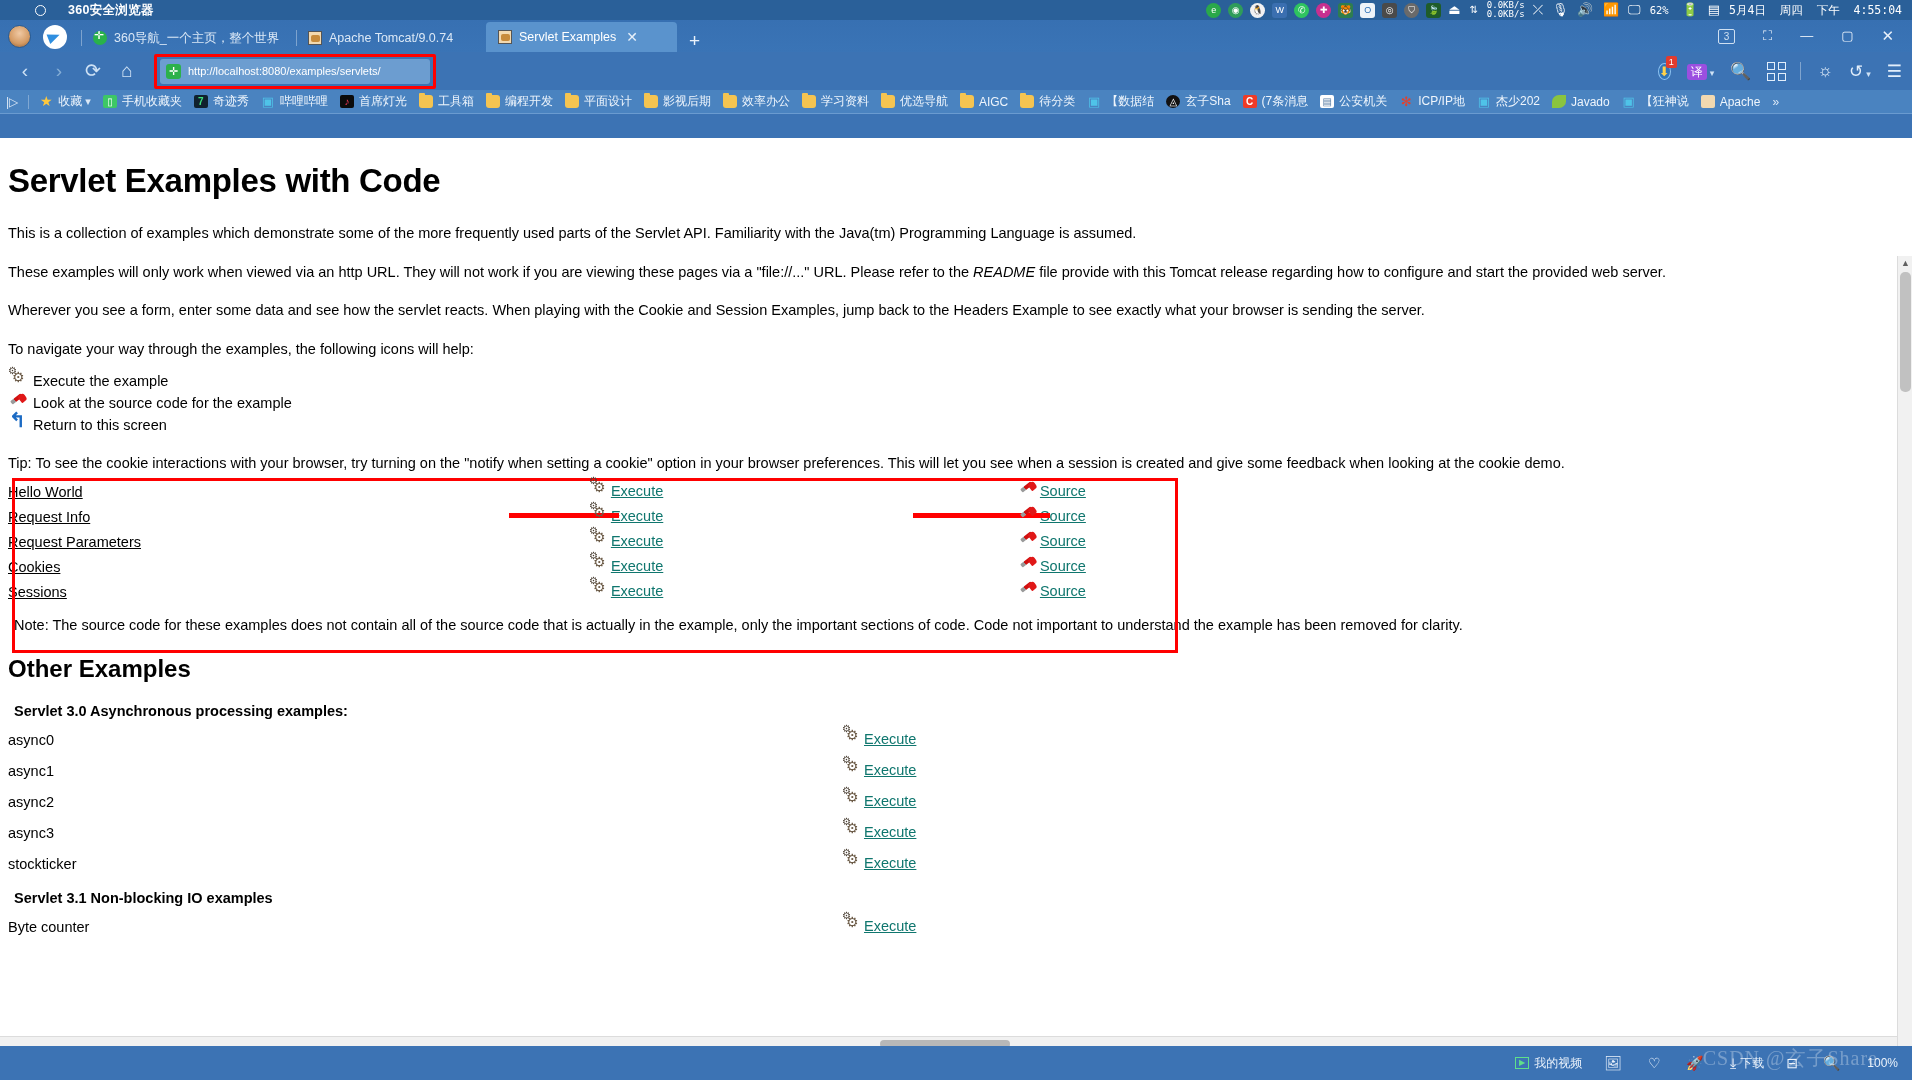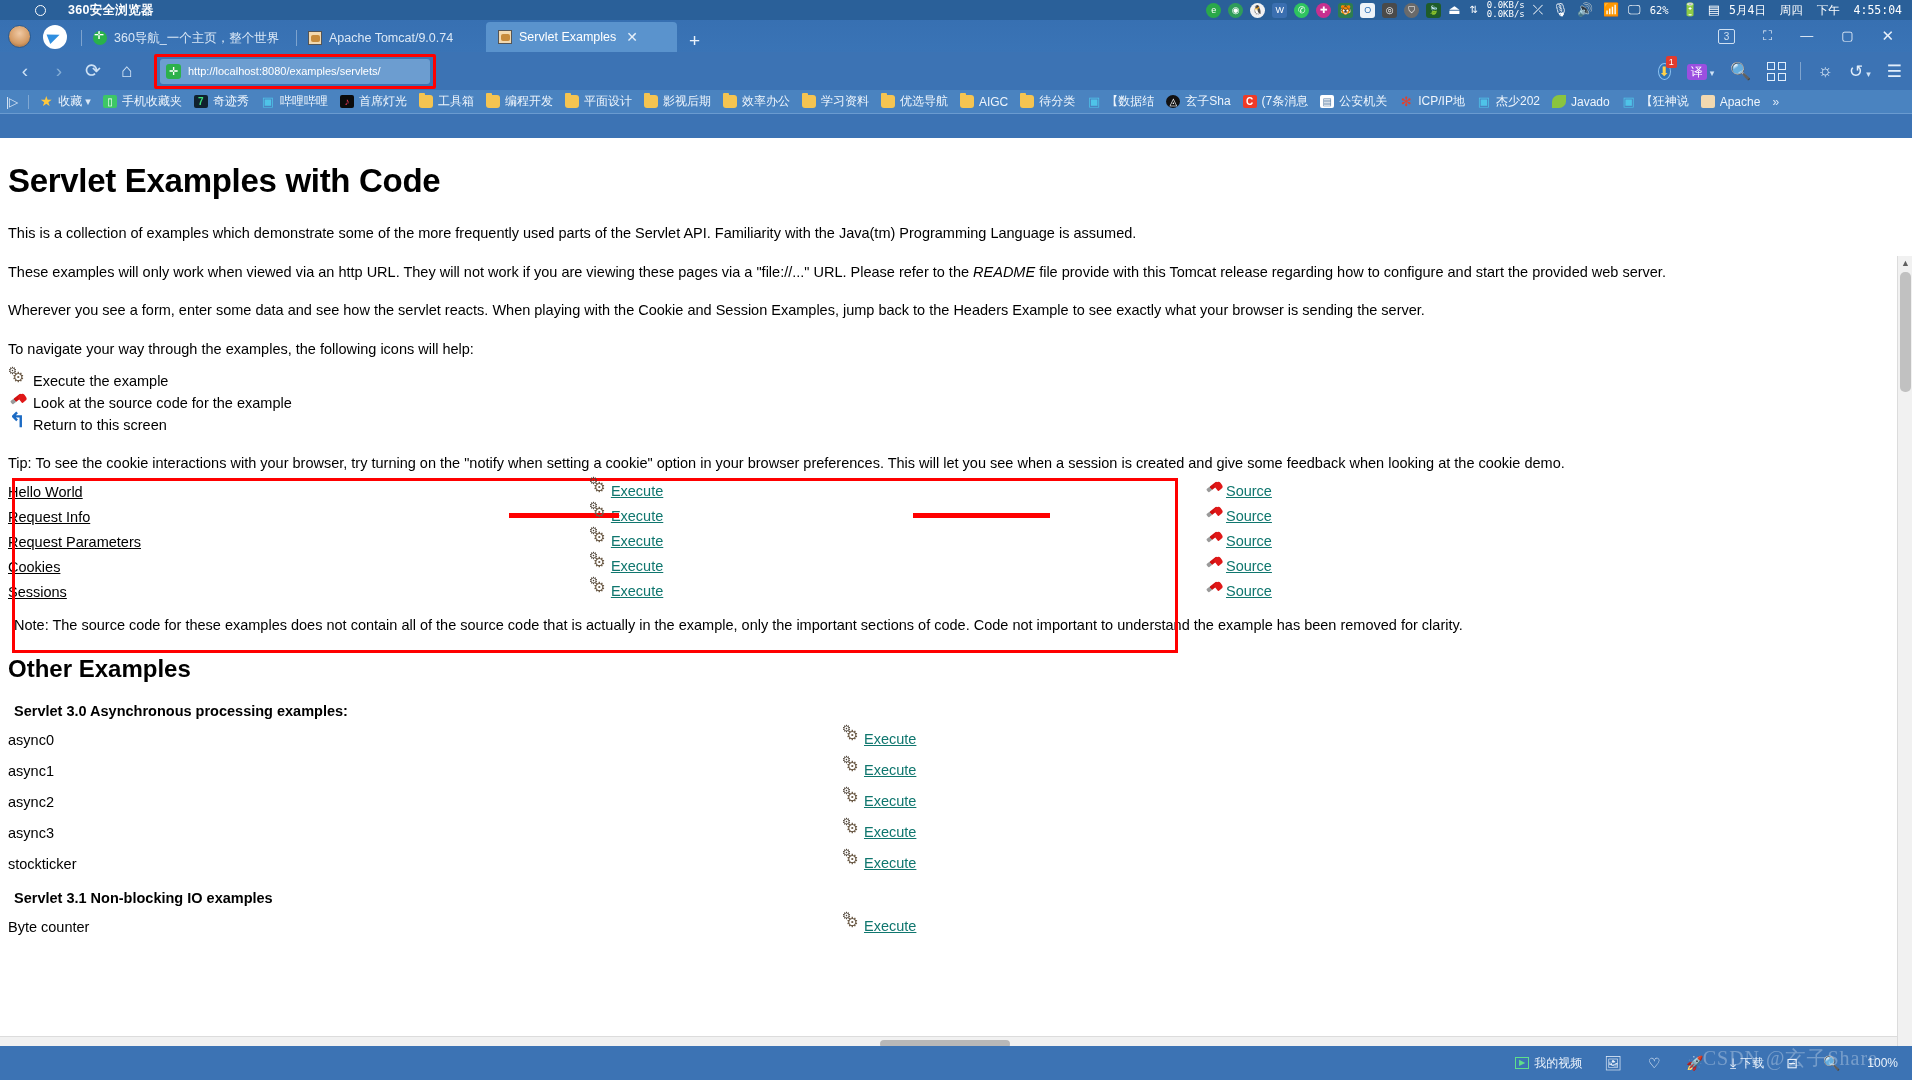--- a/index.html
+++ b/index.html
@@ -251,21 +251,21 @@
   
   .tbl-holder { position: relative; margin-top: 8px; }
   .tbl-highlight {
     position: absolute; left: 4px; top: -4px; width: 1166px; height: 175px;
     border: 3px solid #ff0000; pointer-events: none;
   }
   table.ex { border-collapse: collapse; width: 1450px; }
   table.ex td { padding: 0 0 4px 0; font-size: 14.5px; vertical-align: middle; text-decoration: underline; }
   td.name { width: 528px; padding-left: 8px; }
   td.exec { width: 390px; }
-  td.src { width: 400px; text-align: center; }
+  td.src { width: 400px; }
   .lnk {
     color: #0f766e; text-decoration: underline; font-size: 14.5px;
     display: inline-flex; align-items: center;
   }
   .lnk .gear-ico, .lnk .tool-ico { margin-right: 2px; }
   .redbar {
     position: absolute; height: 5px; background: #ff0000;
   }
 
   .note { font-size: 14.5px; margin: 10px 0 0 6px; }

